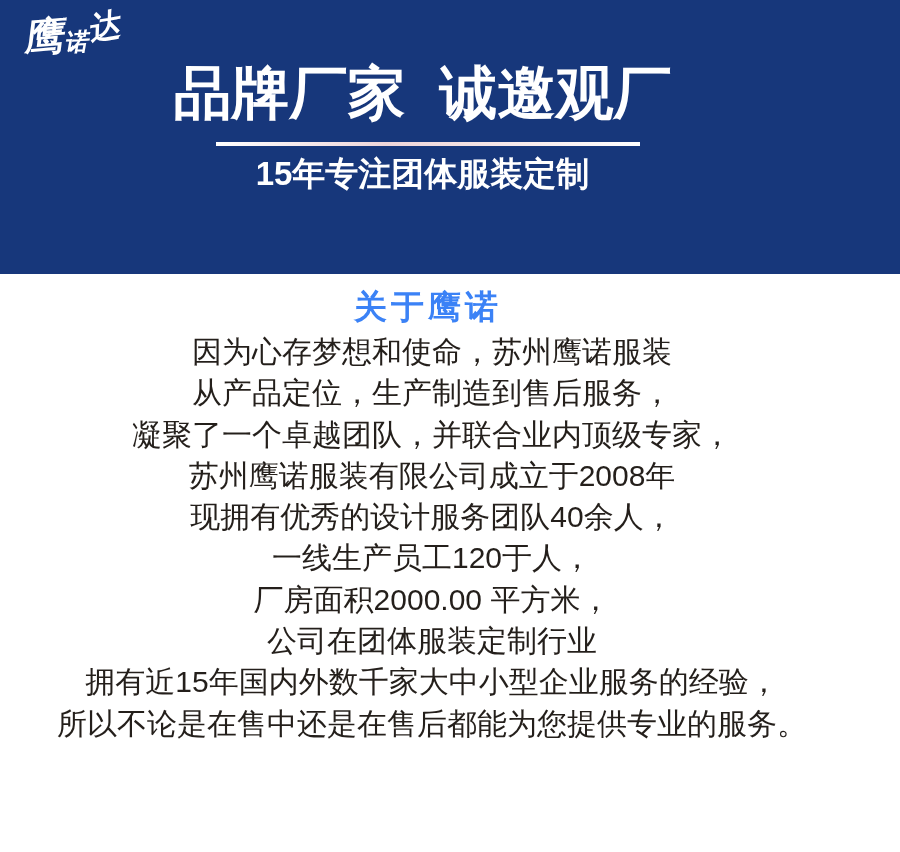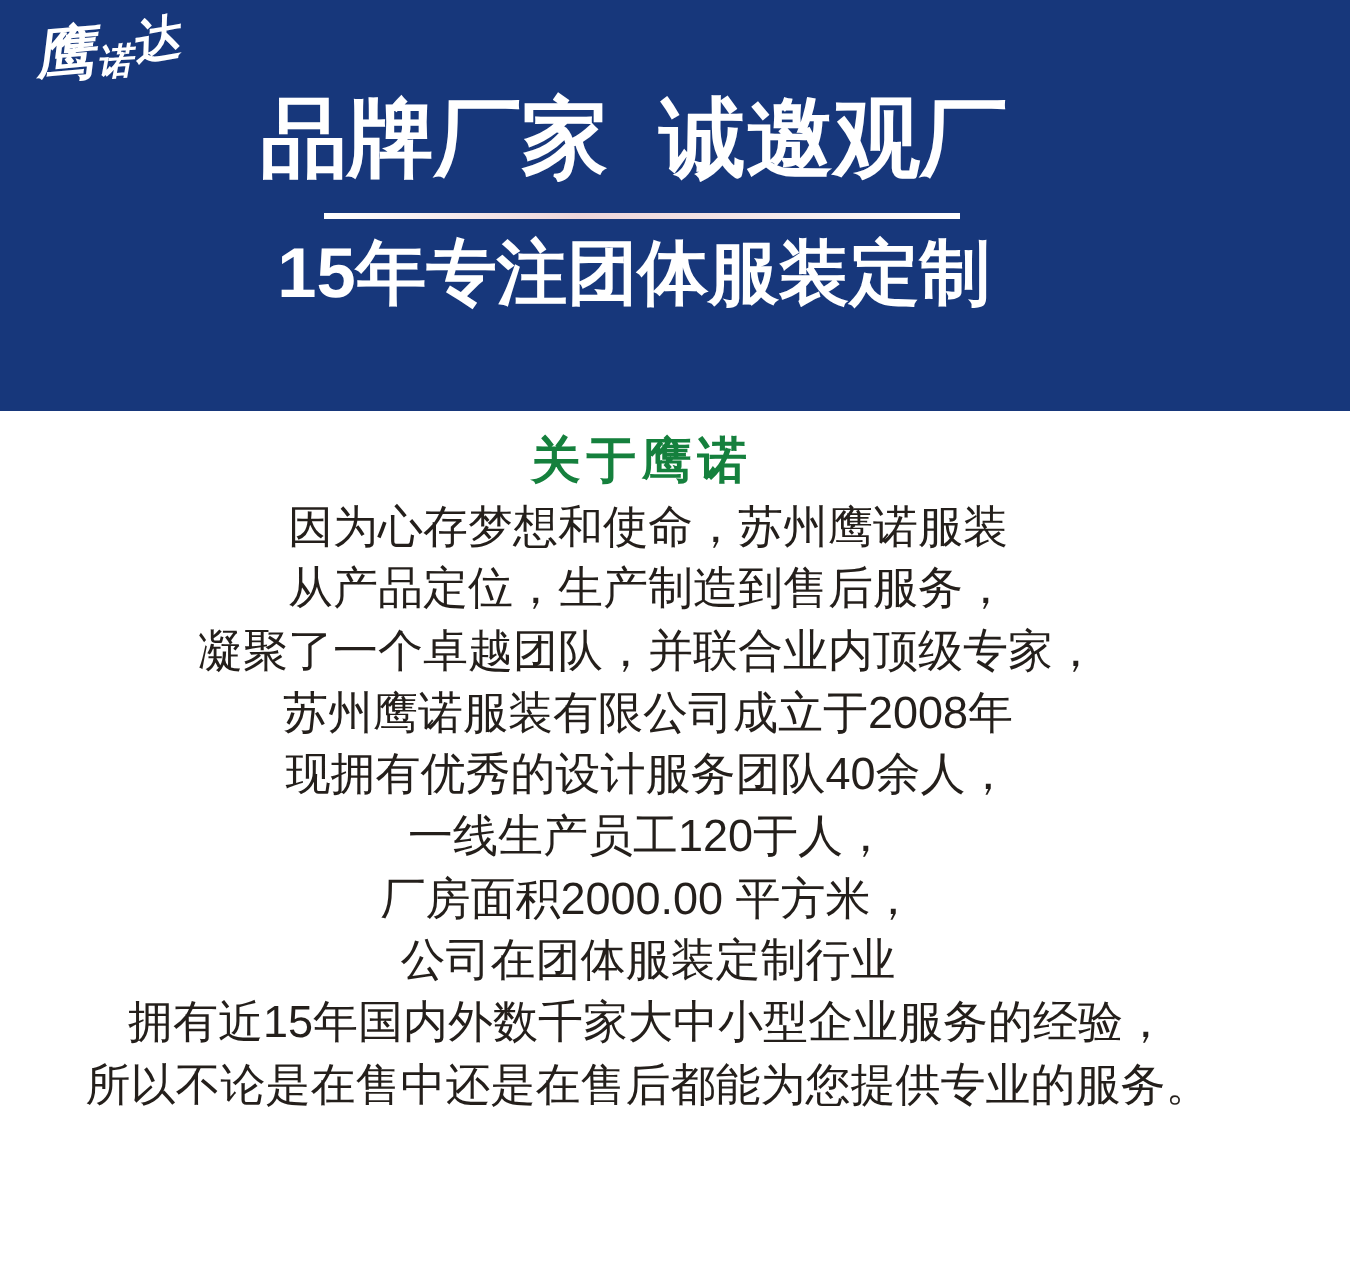--- a/index.html
+++ b/index.html
@@ -69,35 +69,35 @@
     background: linear-gradient(90deg, #ffffff 0%, #eed6da 40%, #f3e2e4 60%, #ffffff 100%);
   }
   .hero-subtitle {
     position: absolute;
     left: 0;
     top: 155px;
     width: 845px;
     margin: 0;
     text-align: center;
     color: #ffffff;
-    font-size: 47px;
+    font-size: 33px;
     font-weight: bold;
     line-height: 1.15;
     white-space: nowrap;
   }
 
   
   .about-heading {
     position: absolute;
     left: 0;
     top: 287px;
     width: 856px;
     margin: 0;
     text-align: center;
-    color: #15803d;
+    color: #3b82f6;
     font-size: 33px;
     font-weight: bold;
     letter-spacing: 4px;
     line-height: 1.2;
   }
   .about-lines {
     position: absolute;
     left: 0;
     top: 331px;
     width: 864px;

